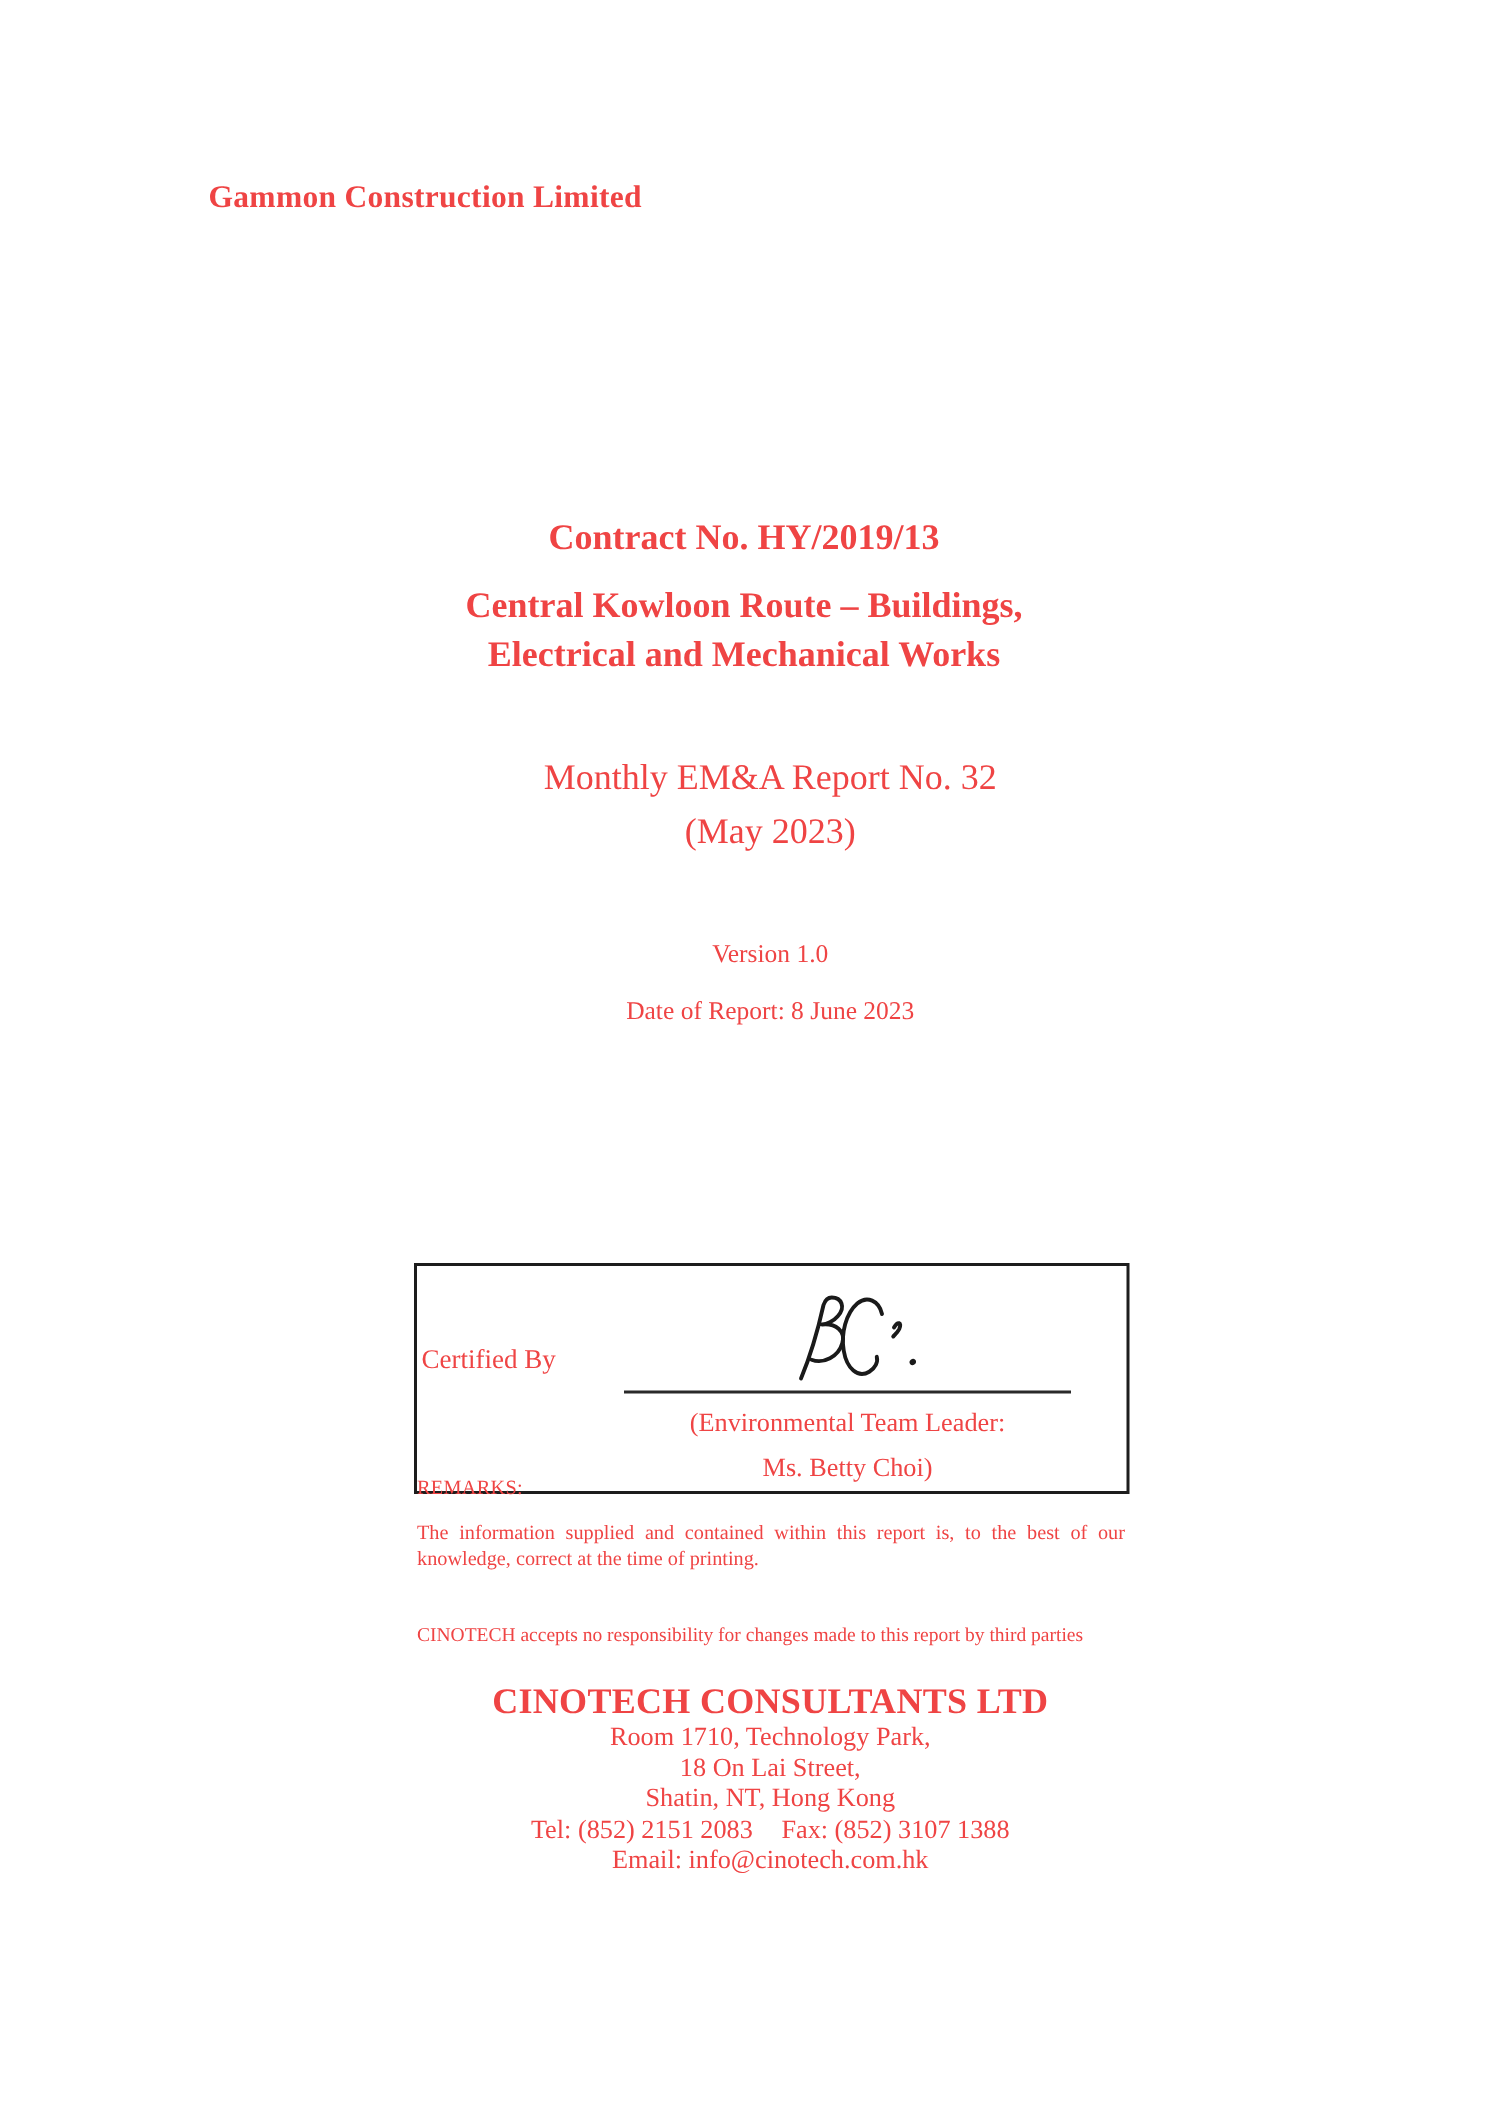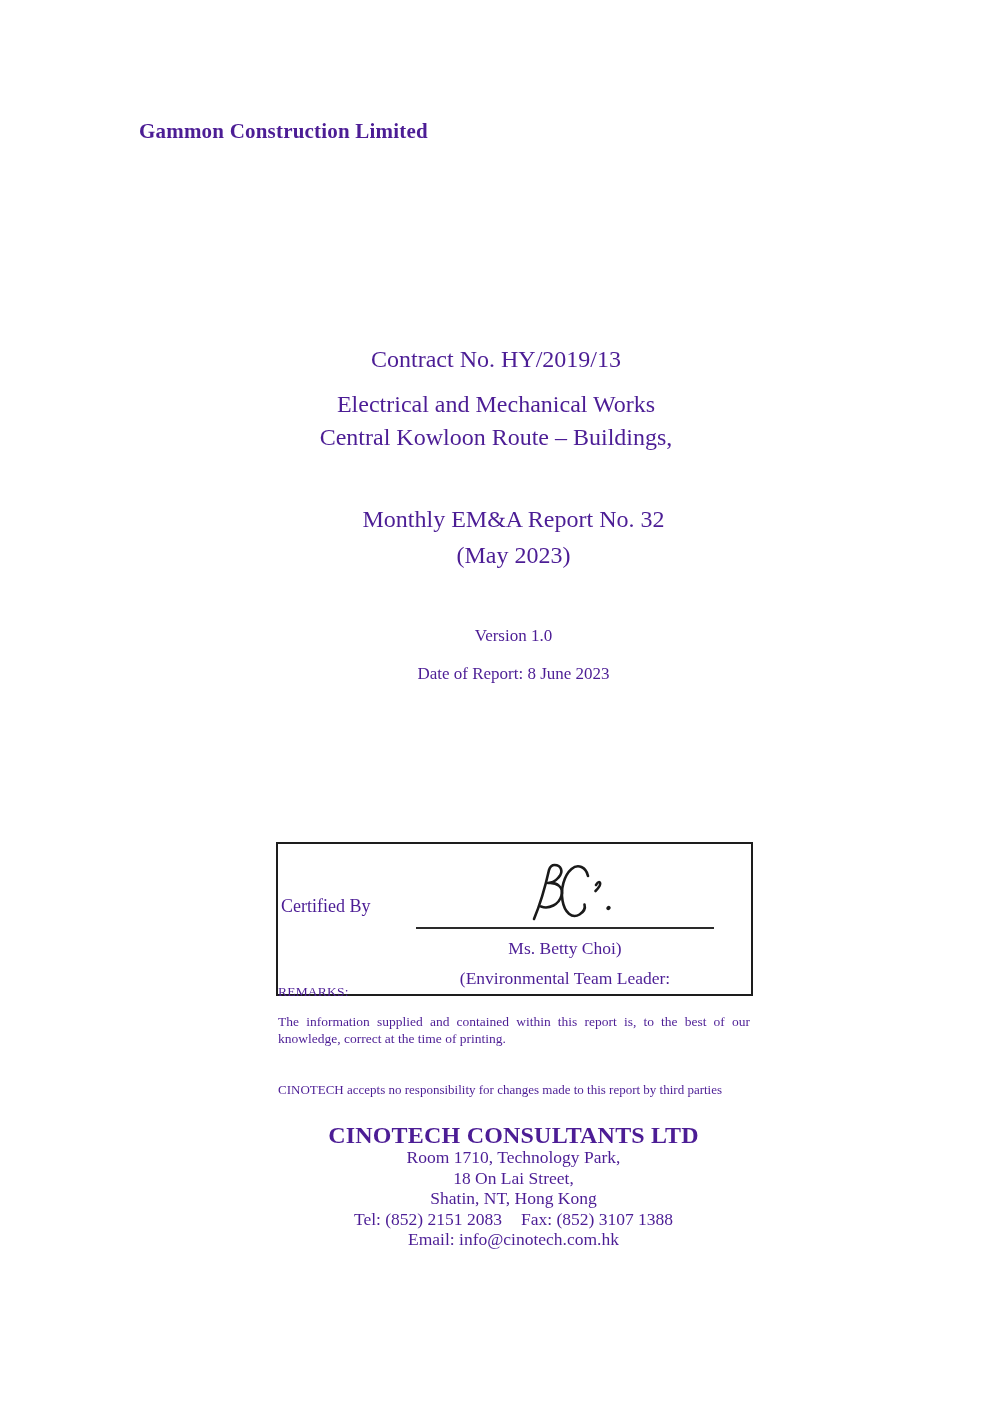--- a/index.html
+++ b/index.html
@@ -6,39 +6,39 @@
     margin: 0;
     padding: 0;
     background: #ffffff;
   }
   .page {
     position: relative;
     width: 992px;
     height: 1402px;
     background: #ffffff;
     font-family: "Liberation Serif", "DejaVu Serif", serif;
-    color: #4c1d95;
+    color: #ef4444;
     overflow: hidden;
   }
   .company-name {
     position: absolute;
     left: 139px;
     top: 119px;
     font-size: 21px;
     font-weight: bold;
     letter-spacing: 0.2px;
   }
   .title-block {
     position: absolute;
     left: 0;
     top: 343px;
     width: 992px;
     text-align: center;
     font-size: 24px;
-    font-weight: normal;
+    font-weight: bold;
     line-height: 33px;
   }
   .title-block .contract-line { margin-bottom: 12px; }
   .center-col {
     position: absolute;
     left: 277px;
     width: 473px;
     text-align: center;
   }
   .subtitle-block {
@@ -127,22 +127,22 @@
 </style>
 </head>
 <body>
 
 <div class="page">
 
   <div class="company-name">Gammon Construction Limited</div>
 
   <div class="title-block">
     <div class="contract-line">Contract No. HY/2019/13</div>
+    <div>Central Kowloon Route – Buildings,</div>
     <div>Electrical and Mechanical Works</div>
-    <div>Central Kowloon Route – Buildings,</div>
   </div>
 
   <div class="center-col subtitle-block">
     <div>Monthly EM&amp;A Report No. 32</div>
     <div>(May 2023)</div>
   </div>
 
   <div class="center-col version-block">
     <div>Version 1.0</div>
     <div>Date of Report: 8 June 2023</div>
@@ -158,22 +158,22 @@
           <path d="M67 14 C65 5 57 1.5 50.5 7 C43 13.5 39.5 27 41.5 38.5 C43.5 50.5 51 57 58.5 52.5 C62.5 50 64.5 46 63.5 42.5"></path>
           <path d="M75 23 C77.5 18.5 80.5 19.5 78.5 24 C77.5 26 76 27.5 74.5 29"></path>
           <path d="M87 45.5 C88 44.7 89 45.7 88 46.5 C87 47.3 86 46.3 87 45.5"></path>
         </g>
       </svg>
     </div>
 
     <div class="sig-line"></div>
 
     <div class="role-block">
+      <div>(Environmental Team Leader:</div>
       <div>Ms. Betty Choi)</div>
-      <div>(Environmental Team Leader:</div>
     </div>
   </div>
 
   <div class="remarks-heading">REMARKS:</div>
 
   <div class="remarks-body">The information supplied and contained within this report is, to the best of our knowledge, correct at the time of printing.</div>
 
   <div class="disclaimer">CINOTECH accepts no responsibility for changes made to this report by third parties</div>
 
   <div class="center-col consultant-block">

